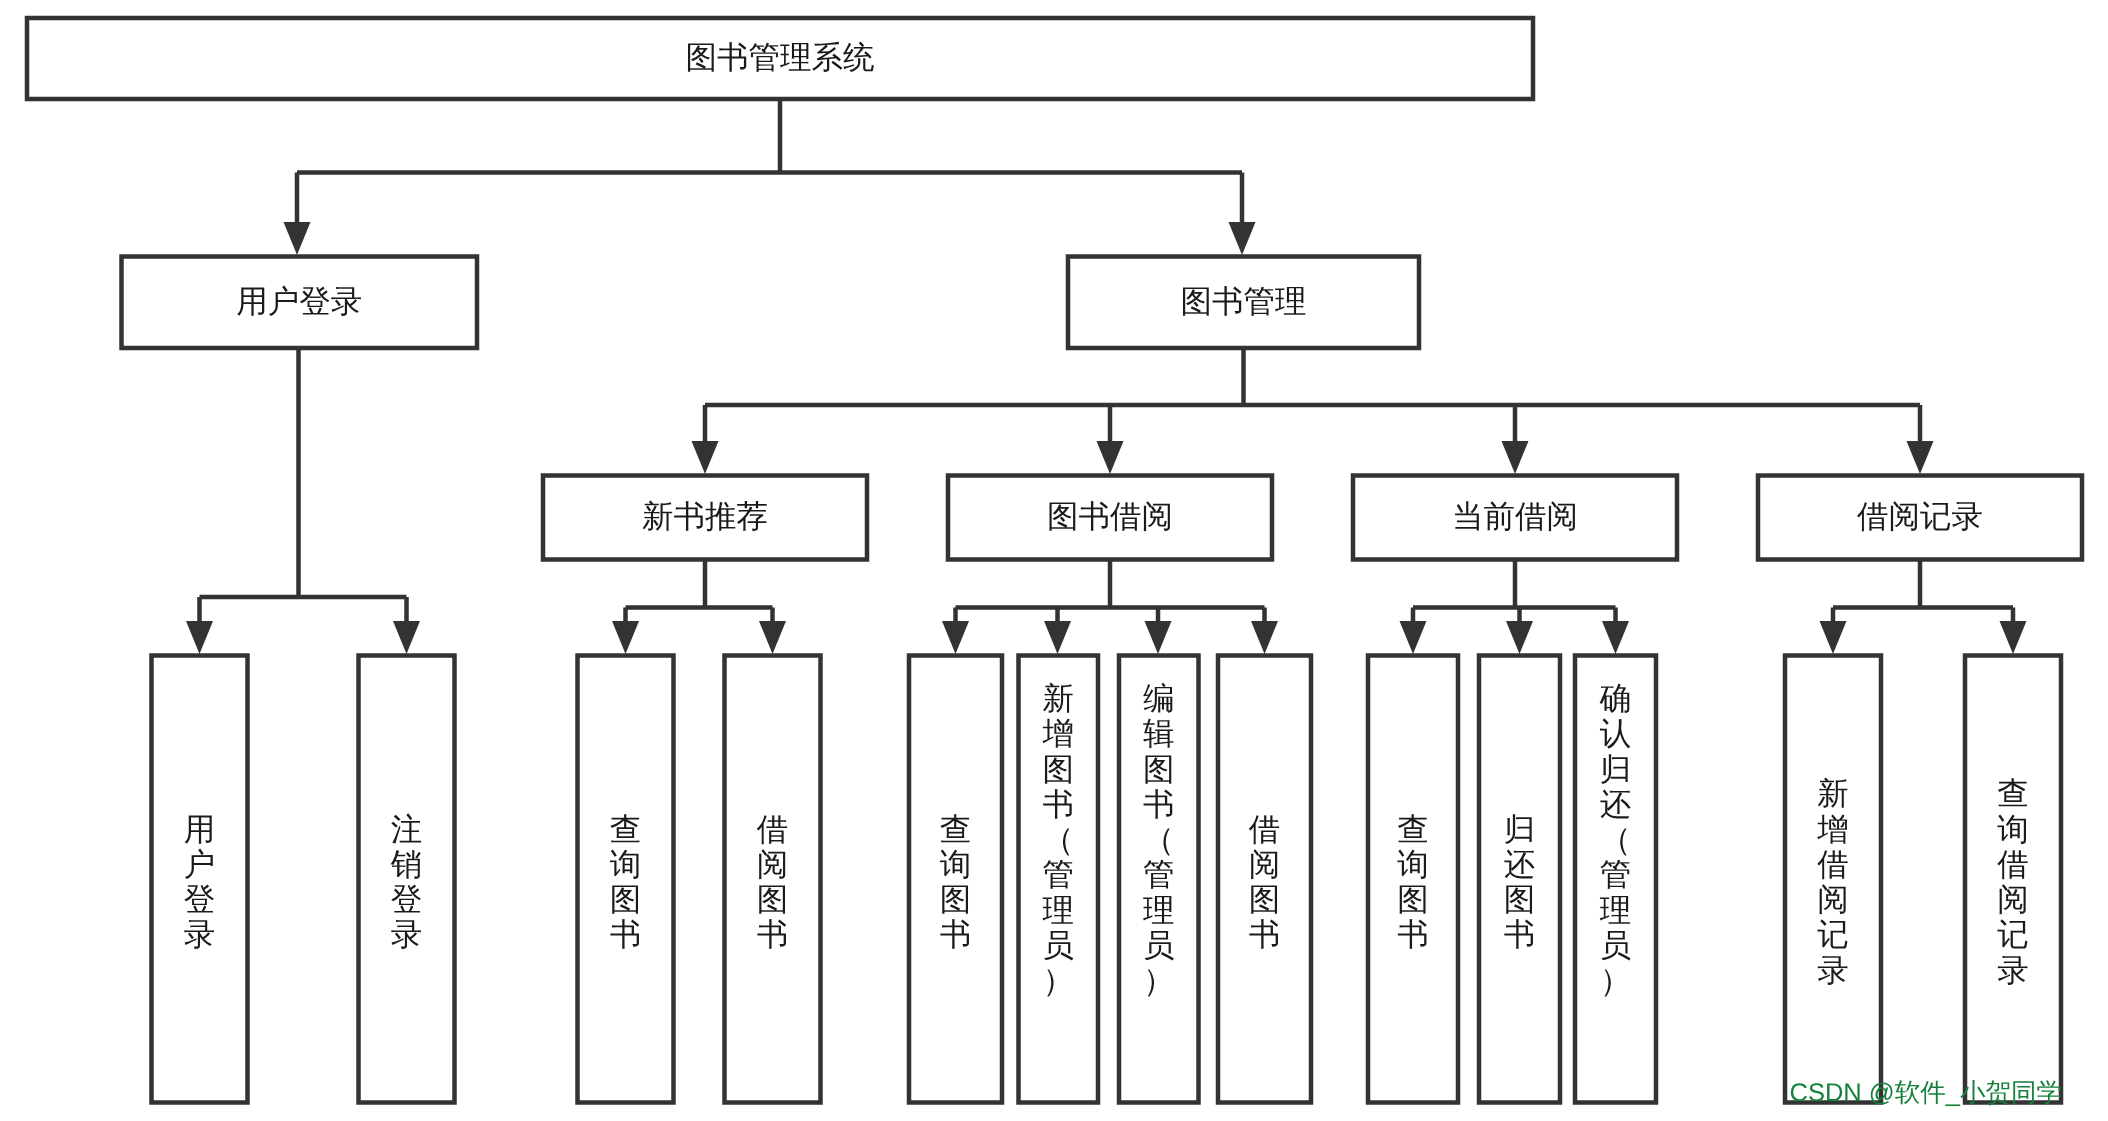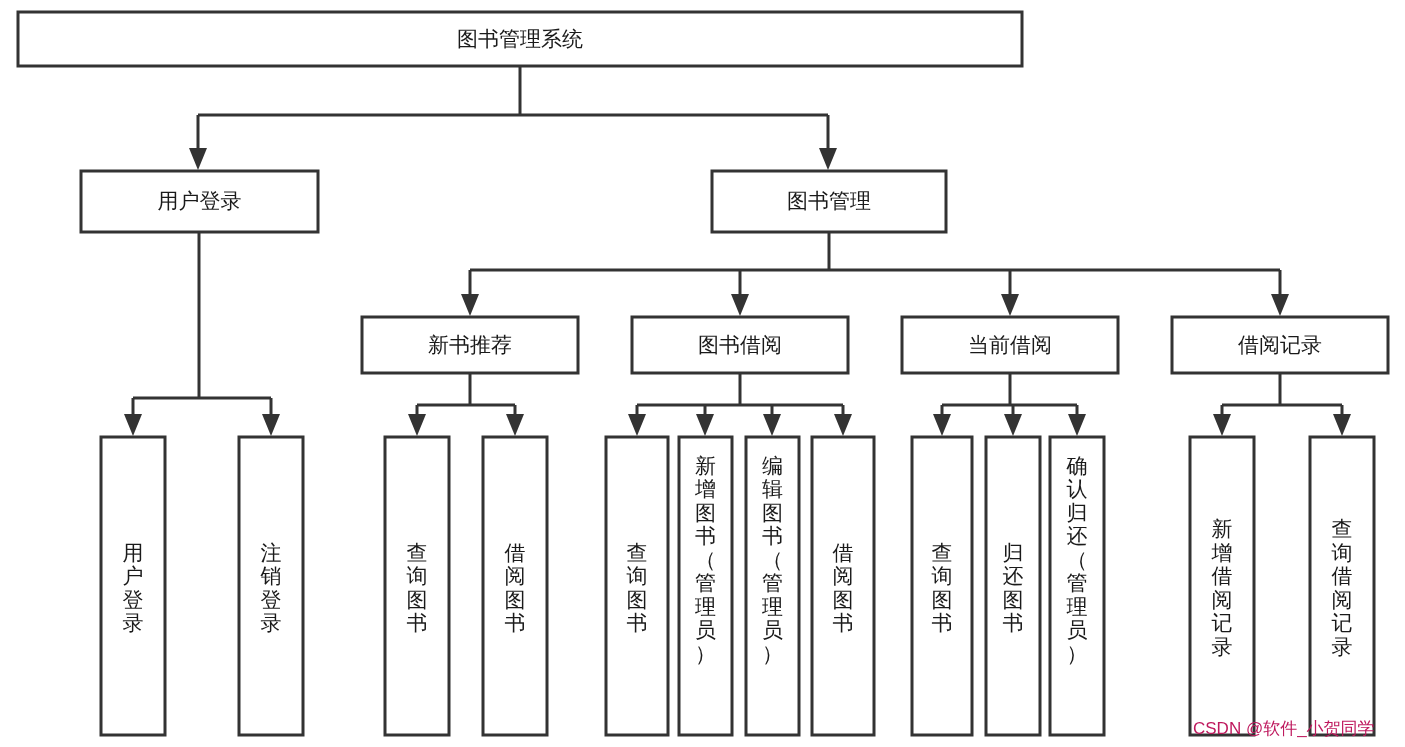--- a/index.html
+++ b/index.html
@@ -47,21 +47,21 @@
     font-family: "Liberation Sans", "DejaVu Sans", sans-serif;
     font-size: 21px;
     fill: #1a1a1a;
     text-anchor: middle;
     dominant-baseline: middle;
   }
   .watermark {
     position: absolute;
     font-family: "Liberation Sans", "DejaVu Sans", sans-serif;
     font-size: 17px;
-    color: #be185d;
+    color: #15803d;
     white-space: nowrap;
     pointer-events: none;
     user-select: none;
   }
 </style>
 </head>
 <body>
 
 <div id="diagram-root">
   <svg id="tree-svg" viewBox="0 0 1405 747">

